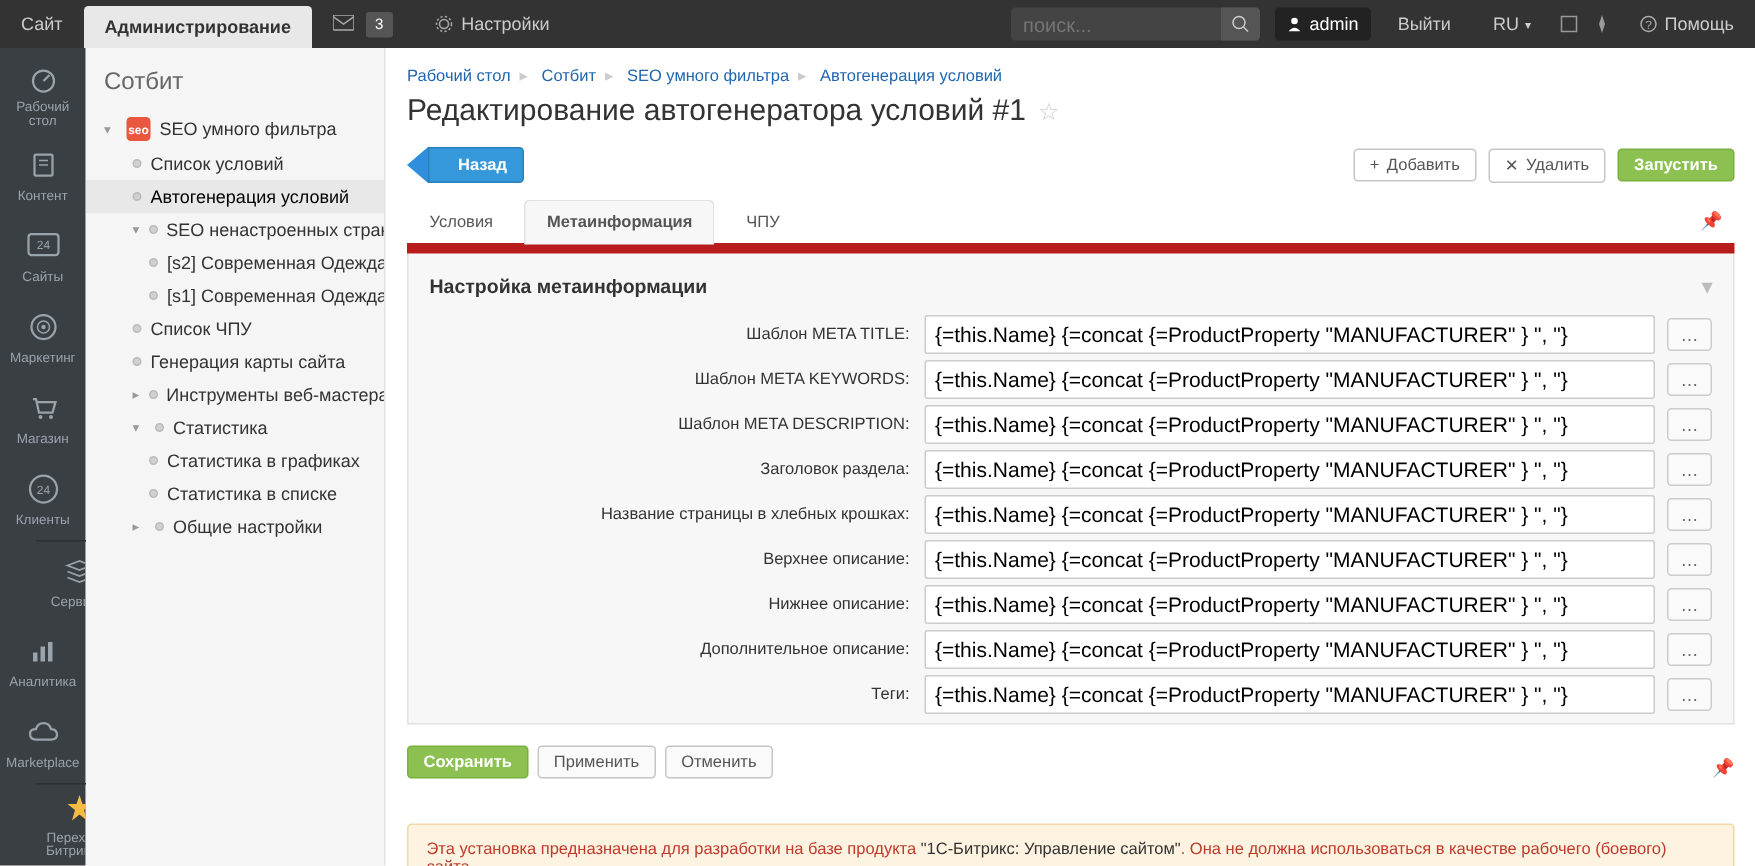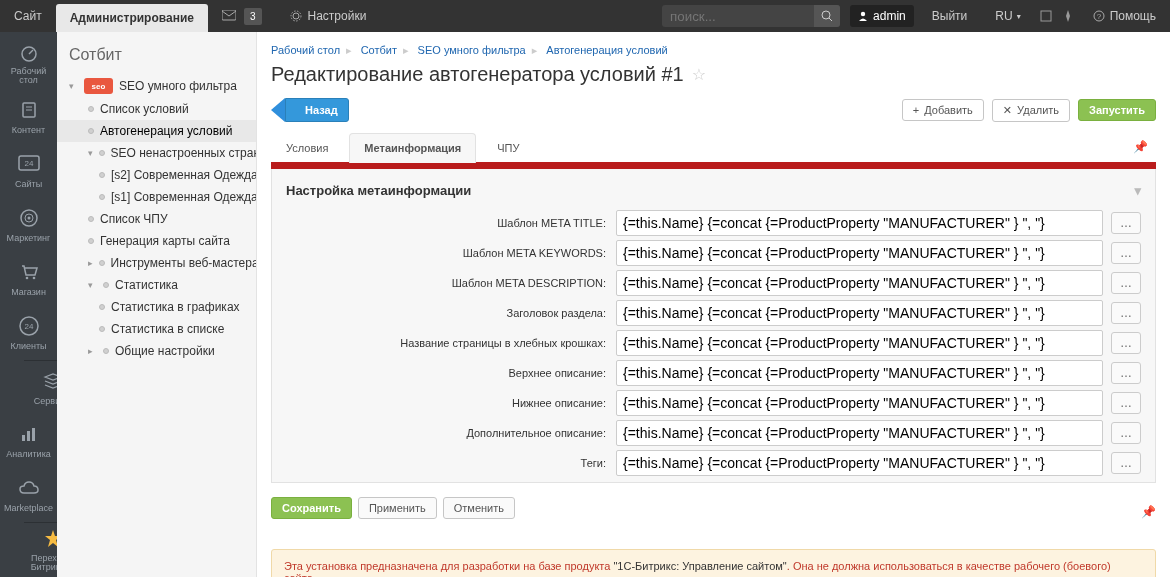--- a/index.html
+++ b/index.html
@@ -4,38 +4,38 @@
 <style>
 * { margin: 0; padding: 0; box-sizing: border-box; font-family: Arial, Helvetica, sans-serif; }
 body { background: #fff; font-size: 12px; color: #333; width: 1170px; height: 577px; overflow: hidden; }
 
 .topbar { height: 32px; background: #333; display: flex; align-items: stretch; }
 .topbar .tab { padding: 0 14px; display: flex; align-items: center; color: #ccc; font-size: 12px; cursor: pointer; }
 .topbar .tab.active { background: #e8e8e8; color: #333; font-weight: bold; border-top-left-radius: 3px; border-top-right-radius: 3px; margin-top: 4px; }
 .topbar .badge { background: #555; color: #fff; border-radius: 2px; font-size: 10px; padding: 3px 6px; margin-left: 4px; }
 .topbar .spacer { flex: 1; }
 .topbar .search { margin: 5px 6px; display: flex; align-items: center; background: #444; border-radius: 3px; }
-.topbar .search input { background: transparent; border: none; color: #fdba74; padding: 4px 8px; width: 152px; outline: none; }
+.topbar .search input { background: transparent; border: none; color: #fdba74; padding: 4px 8px; width: 140px; outline: none; }
 .topbar .search .search-btn { width: 26px; height: 22px; background: #555; display: flex; align-items: center; justify-content: center; border-radius: 0 3px 3px 0; }
 .topbar .userchip { background: #222; margin: 5px 4px; border-radius: 3px; display: flex; align-items: center; padding: 0 8px; color: #fff; gap: 5px; }
 .topbar .topicon { width: 22px; display: flex; align-items: center; justify-content: center; color: #999; }
 
 .leftbar { position: absolute; top: 32px; left: 0; width: 57px; bottom: 0; background: #3a3f44; display: flex; flex-direction: column; align-items: center; padding-top: 4px; }
 .leftbar .li { width: 57px; height: 54px; display: flex; flex-direction: column; align-items: center; justify-content: center; color: #9aa2aa; font-size: 9px; gap: 4px; cursor: pointer; }
 .leftbar .li .ic { width: 22px; height: 22px; display: flex; align-items: center; justify-content: center; font-size: 18px; }
 .leftbar .li.sep { border-top: 1px solid #2c3034; margin-left: 48px; }
 
 .sidepanel { position: absolute; top: 32px; left: 57px; width: 200px; bottom: 0; background: #f5f5f5; border-right: 1px solid #e3e3e3; overflow: auto; }
 .sidepanel h2 { font-size: 16px; font-weight: normal; color: #666; padding: 14px 12px 10px; }
 .tree { font-size: 12px; color: #333; }
 .tree .node { display: flex; align-items: center; gap: 6px; padding: 4px 8px 4px 12px; cursor: pointer; white-space: nowrap; }
 .tree .node.active { background: #e8e8e8; color: #000; }
 .tree .node .caret { width: 9px; color: #999; font-size: 9px; }
 .tree .node .bullet { width: 6px; height: 6px; background: #d0d0d0; border-radius: 50%; flex-shrink: 0; border: 1px solid #bbb; }
-.tree .seo-ico { width: 29px; height: 16px; background: #e9573f; border-radius: 3px; color: #fff; font-size: 8px; display: flex; align-items: center; justify-content: center; font-weight: bold; }
+.tree .seo-ico { width: 16px; height: 16px; background: #e9573f; border-radius: 3px; color: #fff; font-size: 8px; display: flex; align-items: center; justify-content: center; font-weight: bold; }
 .tree .lvl1 { padding-left: 31px; }
 .tree .lvl2 { padding-left: 42px; }
 
 .main { position: absolute; top: 32px; left: 257px; right: 0; bottom: 0; background: #fff; overflow: auto; }
 .crumbs { padding: 12px 14px 0; font-size: 11px; color: #888; }
 .crumbs a { color: #2067b0; text-decoration: none; }
 .crumbs .sep { color: #ccc; margin: 0 6px; }
 .pagetitle { padding: 6px 14px 12px; font-size: 20px; color: #333; display: flex; align-items: center; gap: 8px; }
 .pagetitle .star { color: #ccc; font-size: 16px; }
 

